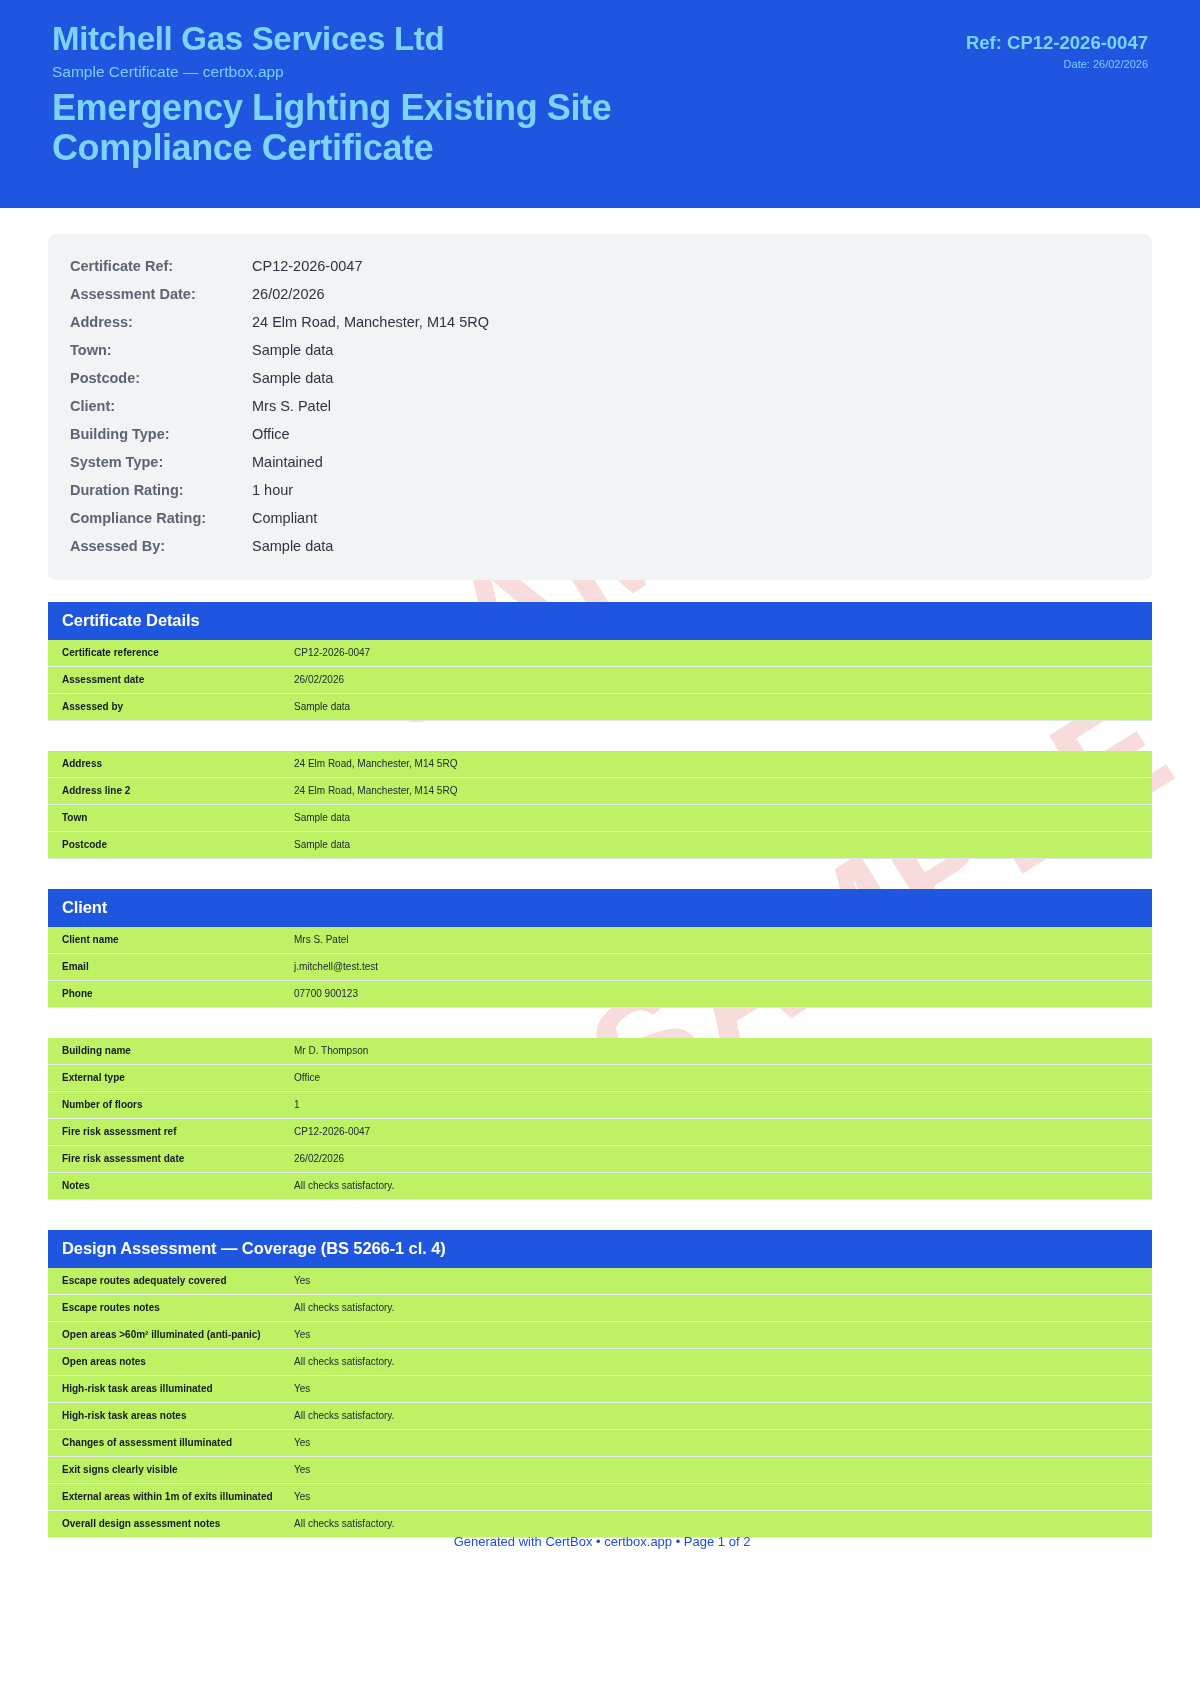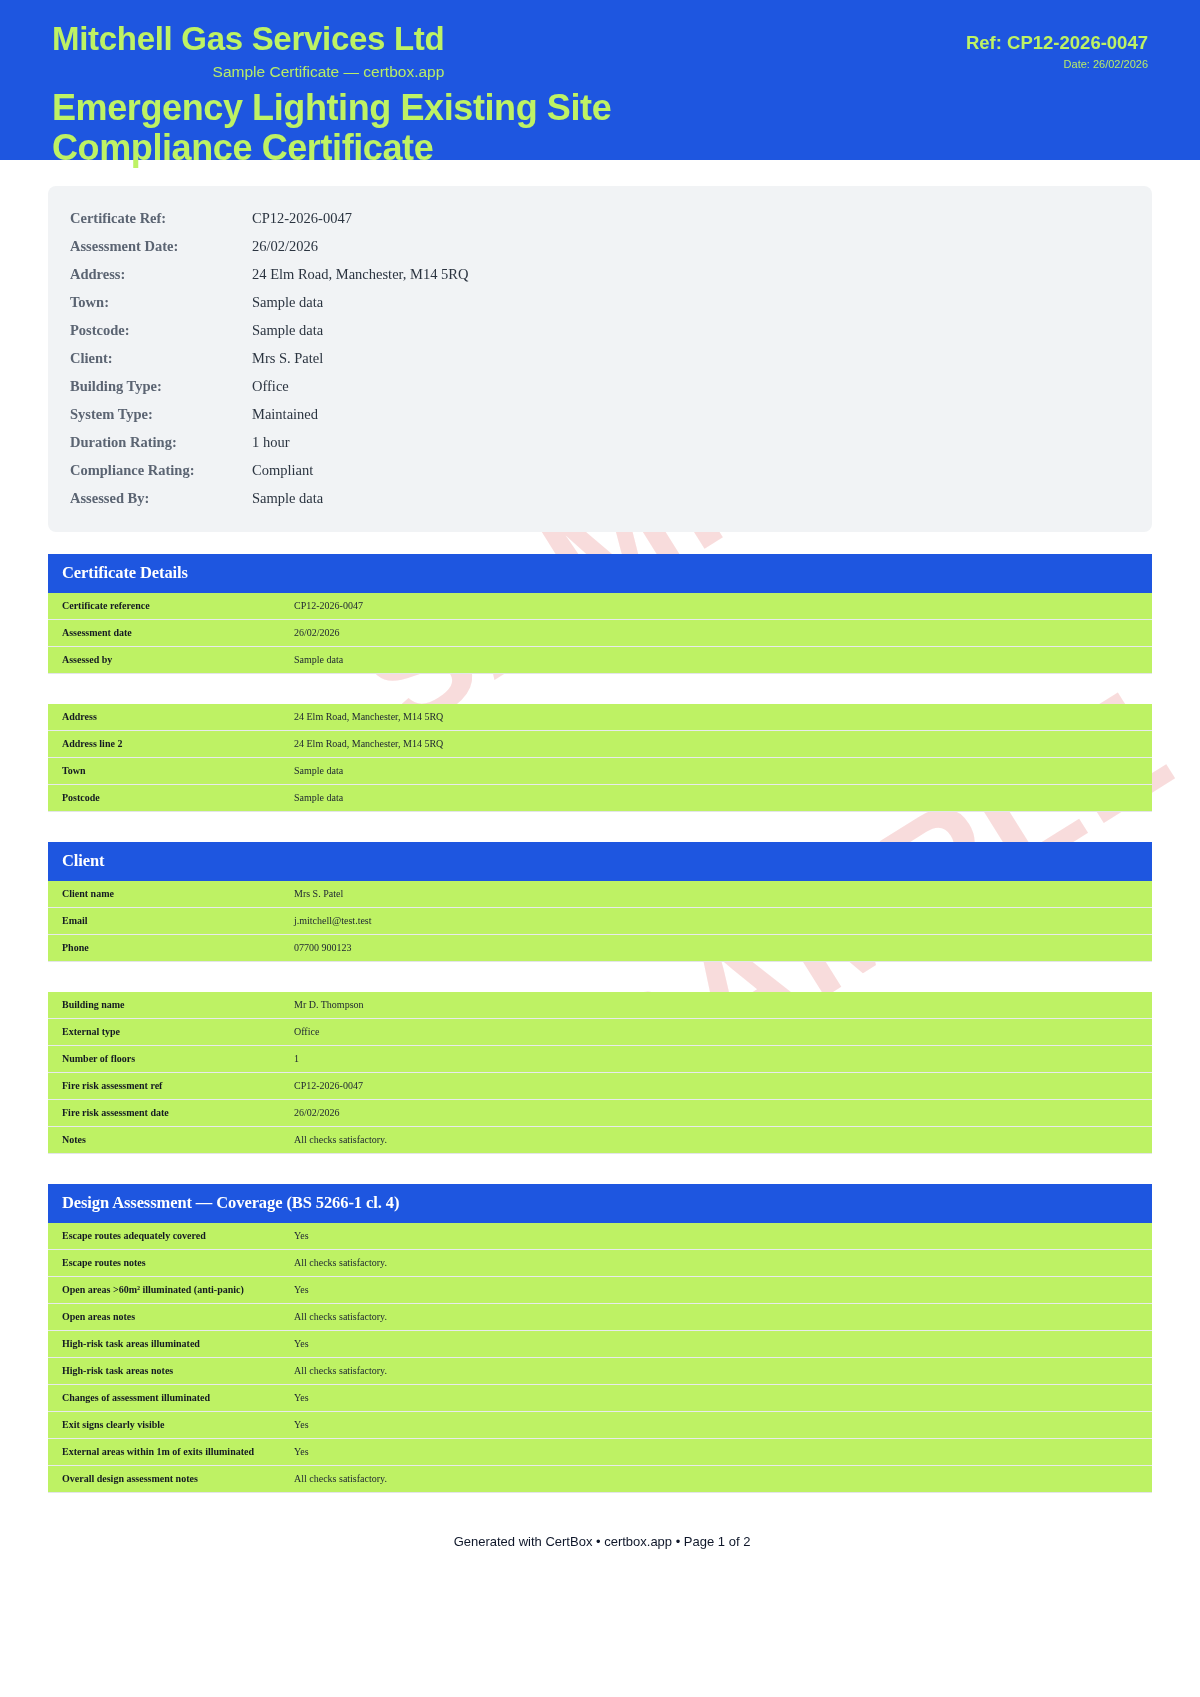--- a/index.html
+++ b/index.html
@@ -37,43 +37,42 @@
     transform-origin: left top;
     white-space: nowrap;
   }
   .wm1 { left: 330px; top: 620px; }
   .wm2 { left: 560px; top: 1000px; }
 
   
   .doc-header {
     position: relative;
     background: #1e56e0;
-    color: #bef264;
+    color: #7dd3fc;
     padding: 20px 52px 22px 52px;
-    height: 160px;
+    height: 208px;
     z-index: 10;
   }
   .header-inner {
     display: flex;
     justify-content: space-between;
     align-items: flex-start;
   }
   .company-name {
     font-size: 33px;
     font-weight: 700;
     line-height: 1.15;
     margin: 0 0 4px 0;
     letter-spacing: -.3px;
   }
   .company-sub {
     font-size: 15.5px;
     font-weight: 400;
     line-height: 1.3;
     opacity: .97;
-    text-align: right;
   }
   .header-right {
     text-align: right;
     padding-top: 10px;
     white-space: nowrap;
   }
   .header-ref {
     font-size: 18.5px;
     font-weight: 700;
     line-height: 1.4;
@@ -91,21 +90,20 @@
     margin: 6px 0 0 0;
     max-width: 760px;
     letter-spacing: -.4px;
   }
 
   
   .page-body {
     position: relative;
     z-index: 10;
     padding: 26px 48px 0 48px;
-    font-family: Liberation Serif, serif;
   }
 
   
   .summary-card {
     background: #f1f3f5;
     border-radius: 8px;
     padding: 18px 22px 20px 22px;
     margin-bottom: 22px;
   }
   .summary-row {
@@ -167,21 +165,21 @@
   .kv-table.tight .kv-key { width: 232px; }
 
   
   .doc-footer {
     position: absolute;
     left: 4px;
     right: 0;
     bottom: 148px;
     text-align: center;
     font-size: 13px;
-    color: #0f172a;
+    color: #1d4ed8;
     z-index: 10;
   }
 </style>
 </head>
 <body>
 
 <div class="watermark-layer">
   <div class="watermark wm1">SAMPLE</div>
   <div class="watermark wm2">SAMPLE</div>
 </div>

